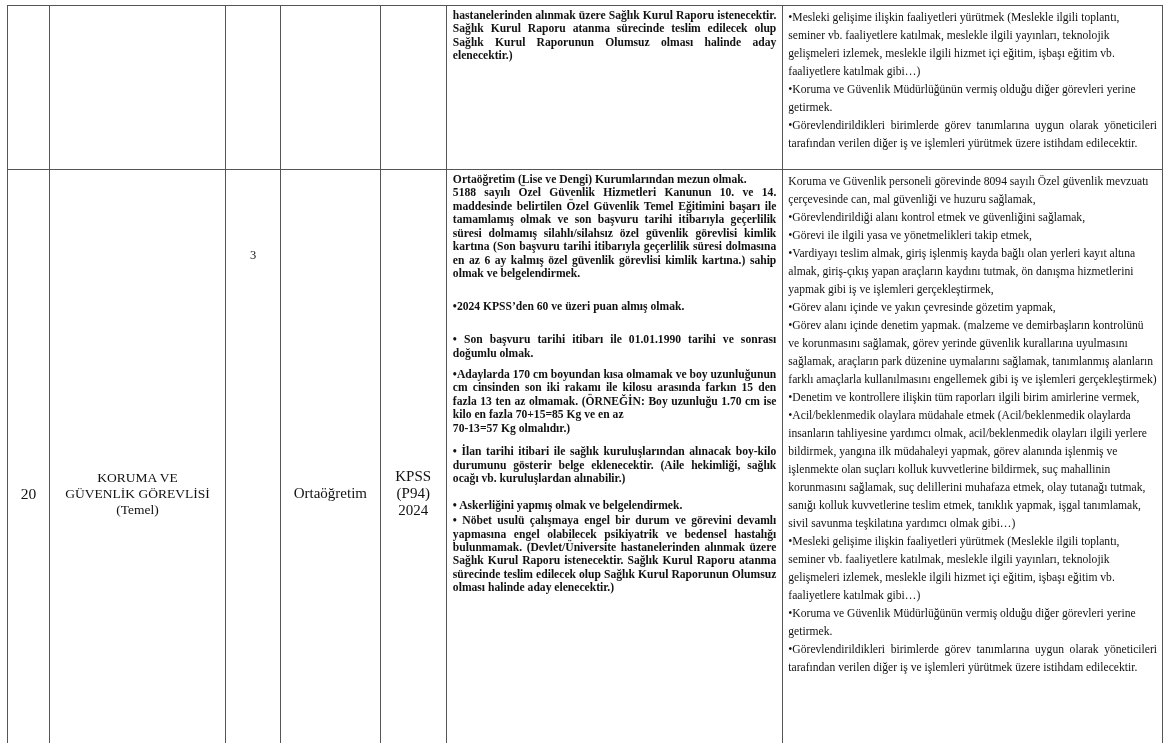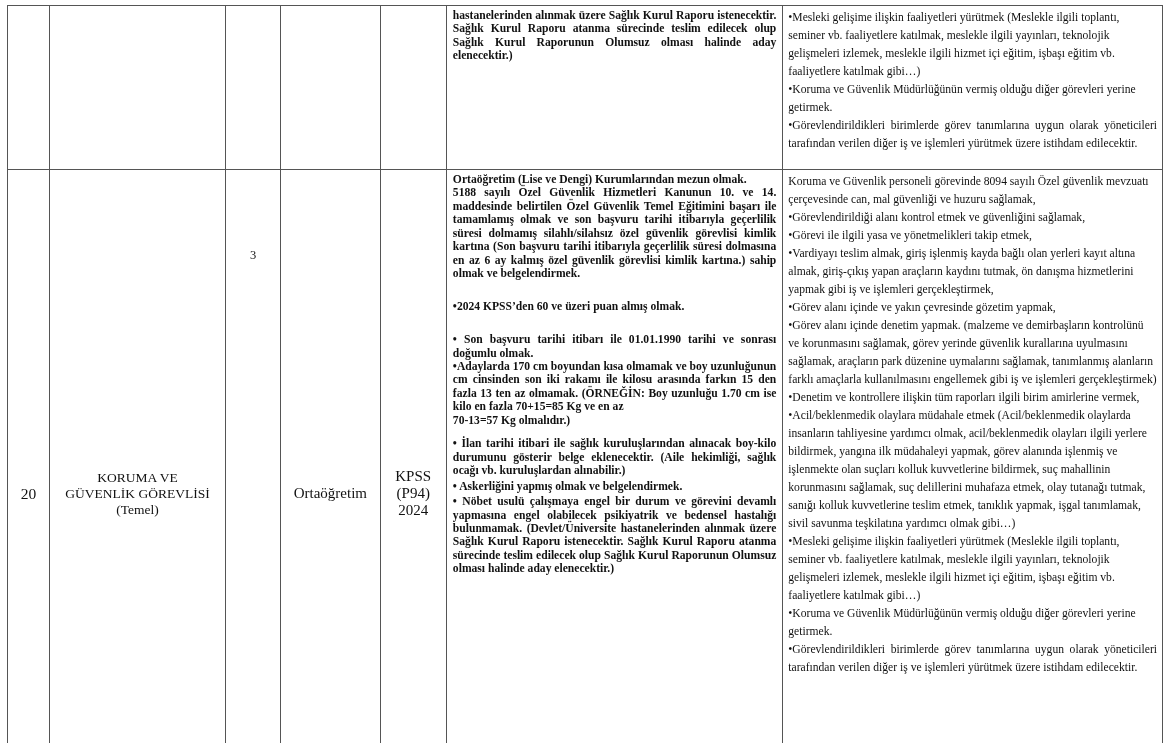--- a/index.html
+++ b/index.html
@@ -65,24 +65,24 @@
     <td class="mid exam">
       <div>KPSS</div>
       <div>(P94)</div>
       <div>2024</div>
     </td>
     <td class="req">
       <p>Ortaöğretim (Lise ve Dengi) Kurumlarından mezun olmak.</p>
       <p>5188 sayılı Özel Güvenlik Hizmetleri Kanunun 10. ve 14. maddesinde belirtilen Özel Güvenlik Temel Eğitimini başarı ile tamamlamış olmak ve son başvuru tarihi itibarıyla geçerlilik süresi dolmamış silahlı/silahsız özel güvenlik görevlisi kimlik kartına (Son başvuru tarihi itibarıyla geçerlilik süresi dolmasına en az 6 ay kalmış özel güvenlik görevlisi kimlik kartına.) sahip olmak ve belgelendirmek.</p>
       <p style="margin-top:19px"> •2024 KPSS’den 60 ve üzeri puan almış olmak.</p>
       <p style="margin-top:20px">• Son başvuru tarihi itibarı ile 01.01.1990 tarihi ve sonrası doğumlu olmak.</p>
-      <p style="margin-top:0">•Adaylarda 170 cm boyundan kısa olmamak ve boy uzunluğunun cm cinsinden son iki rakamı ile kilosu arasında farkın 15 den fazla 13 ten az olmamak. (ÖRNEĞİN: Boy uzunluğu 1.70 cm ise kilo en fazla 70+15=85 Kg ve en az</p>
+      <p style="margin-top:8px">•Adaylarda 170 cm boyundan kısa olmamak ve boy uzunluğunun cm cinsinden son iki rakamı ile kilosu arasında farkın 15 den fazla 13 ten az olmamak. (ÖRNEĞİN: Boy uzunluğu 1.70 cm ise kilo en fazla 70+15=85 Kg ve en az</p>
       <p>70-13=57 Kg olmalıdır.)</p>
       <p style="margin-top:10px"> • İlan tarihi itibari ile sağlık kuruluşlarından alınacak boy-kilo durumunu gösterir belge eklenecektir. (Aile hekimliği, sağlık ocağı vb. kuruluşlardan alınabilir.)</p>
-      <p style="margin-top:2px">• Askerliğini yapmış olmak ve belgelendirmek.</p>
+      <p style="margin-top:13px">• Askerliğini yapmış olmak ve belgelendirmek.</p>
       <p style="margin-top:2px">• Nöbet usulü çalışmaya engel bir durum ve görevini devamlı yapmasına engel olabilecek psikiyatrik ve bedensel hastalığı bulunmamak. (Devlet/Üniversite hastanelerinden alınmak üzere Sağlık Kurul Raporu istenecektir. Sağlık Kurul Raporu atanma sürecinde teslim edilecek olup Sağlık Kurul Raporunun Olumsuz olması halinde aday elenecektir.)</p>
     </td>
     <td class="duty">
       <p>Koruma ve Güvenlik personeli görevinde 8094 sayılı Özel güvenlik mevzuatı çerçevesinde can, mal güvenliği ve huzuru sağlamak,</p>
       <p>•Görevlendirildiği alanı kontrol etmek ve güvenliğini sağlamak,</p>
       <p> •Görevi ile ilgili yasa ve yönetmelikleri takip etmek,</p>
       <p>•Vardiyayı teslim almak, giriş işlenmiş kayda bağlı olan yerleri kayıt altına almak, giriş-çıkış yapan araçların kaydını tutmak, ön danışma hizmetlerini yapmak gibi iş ve işlemleri gerçekleştirmek,</p>
       <p> •Görev alanı içinde ve yakın çevresinde gözetim yapmak,</p>
       <p>•Görev alanı içinde denetim yapmak. (malzeme ve demirbaşların kontrolünü ve korunmasını sağlamak, görev yerinde güvenlik kurallarına uyulmasını sağlamak, araçların park düzenine uymalarını sağlamak, tanımlanmış alanların farklı amaçlarla kullanılmasını engellemek gibi iş ve işlemleri gerçekleştirmek)</p>
       <p>•Denetim ve kontrollere ilişkin tüm raporları ilgili birim amirlerine vermek,</p>

